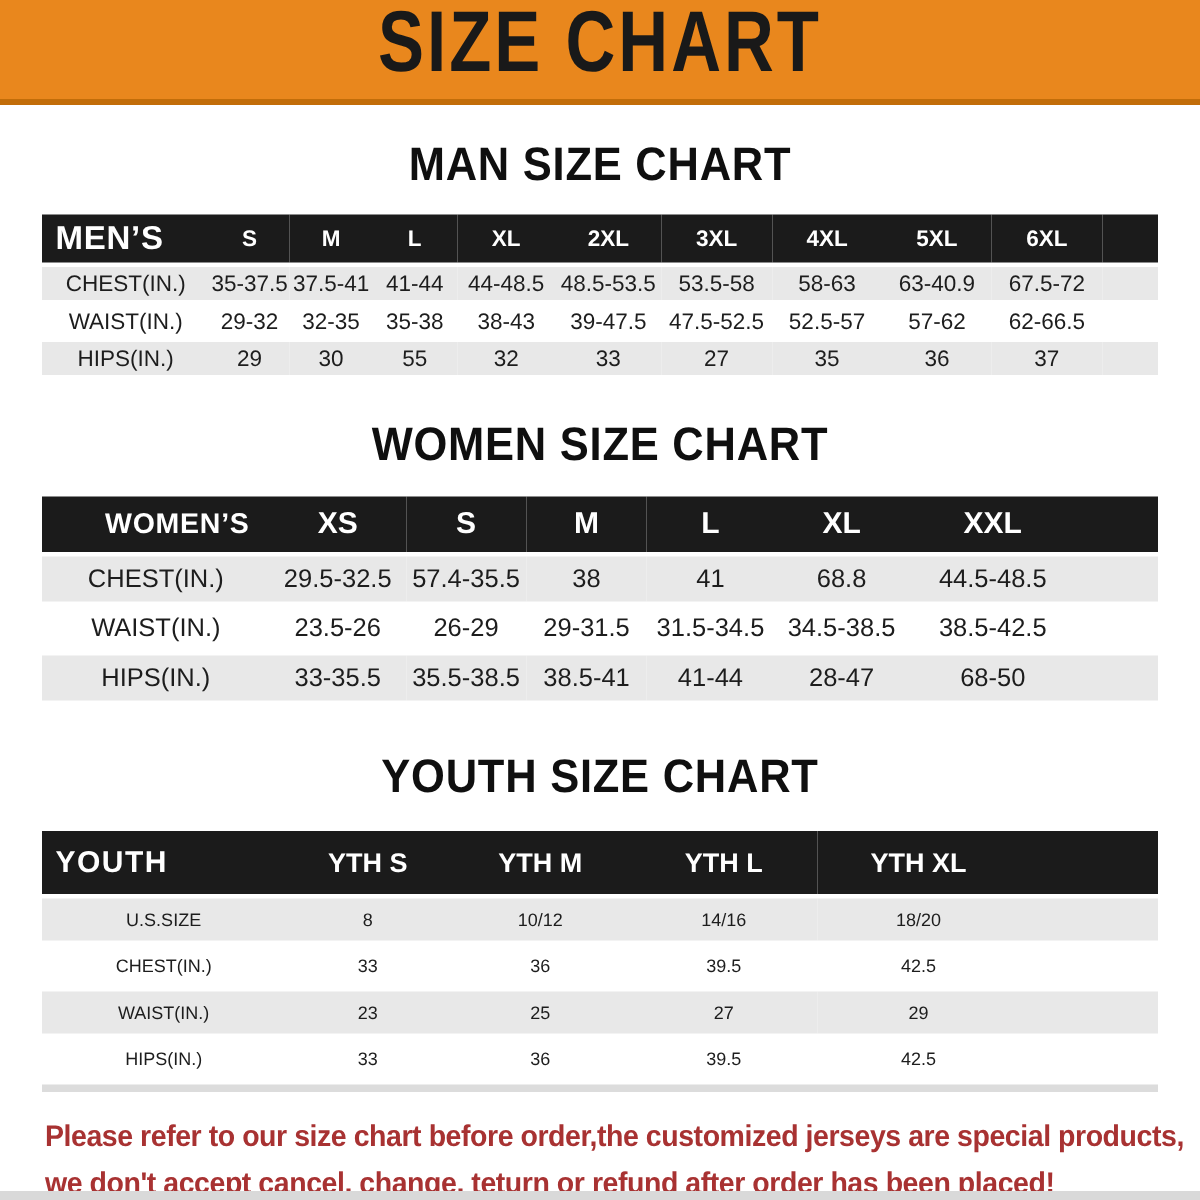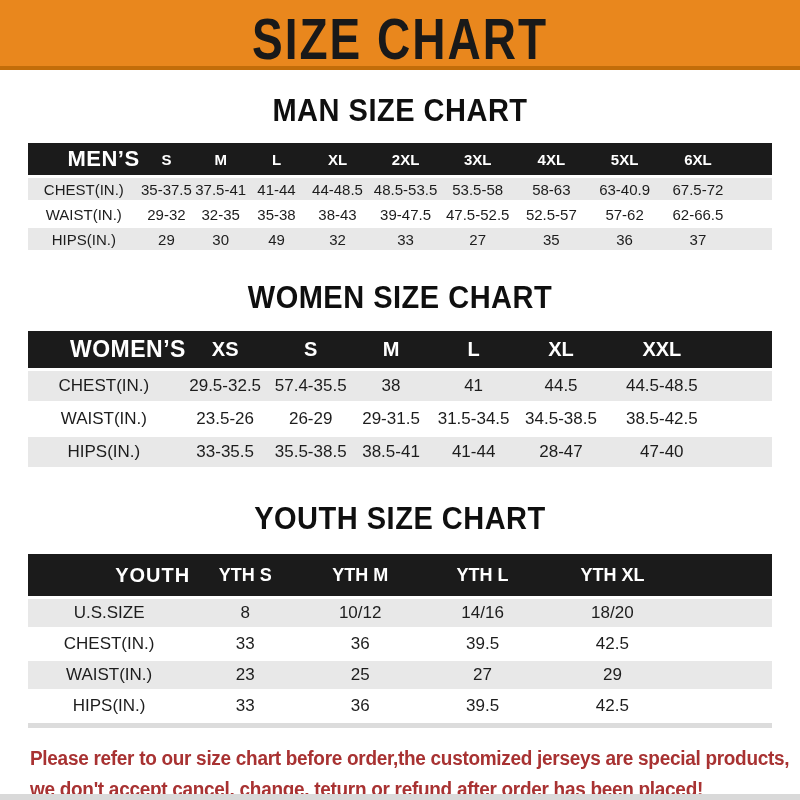--- a/index.html
+++ b/index.html
@@ -5,21 +5,21 @@
   html,body{margin:0;padding:0;}
   body{
     width:800px;height:800px;background:#ffffff;overflow:hidden;
     font-family:"Liberation Sans", sans-serif;
   }
   .page{position:relative;width:800px;height:800px;background:#ffffff;}
 
   
   .banner{
     height:66px;background:#e9871d;border-bottom:4px solid #c26d09;
-    display:flex;align-items:flex-end;justify-content:center;
+    display:flex;align-items:flex-start;justify-content:center;
   }
   .banner h1{
     margin:0;font-size:46px;font-weight:800;color:#191919;
     letter-spacing:2px;transform:scaleY(1.25);
   }
 
   
   .section-heading{
     margin:24px 0 14px;height:32px;line-height:32px;
     text-align:center;font-size:29px;font-weight:800;color:#0f0f0f;
@@ -31,38 +31,38 @@
   
   .size-table{
     width:744px;margin:0 28px;table-layout:fixed;
     border-collapse:separate;border-spacing:0 3px;
   }
   .size-table thead th{
     background:#1b1b1b;color:#ffffff;font-weight:bold;
     text-align:center;padding:0;white-space:nowrap;
   }
   .size-table thead th.group-label{
-    text-align:right;padding-left:9px;letter-spacing:.5px;
+    text-align:left;padding-left:9px;letter-spacing:.5px;
   }
   .size-table tbody td{
     padding:0;text-align:center;color:#1d1d1d;background:#ffffff;white-space:nowrap;
   }
   .size-table tbody tr.gray td{background:#e8e8e8;}
 
   .men   thead th{height:32px;font-size:15px;}
   .men   thead th.group-label{font-size:22px;}
   .men   tbody td{height:22px;font-size:15px;}
 
   .women thead th{height:37px;font-size:20px;}
-  .women thead th.group-label{font-size:23px;padding-left:42px;}
+  .women thead th.group-label{font-size:19px;padding-left:42px;}
   .women tbody td{height:30px;font-size:17px;}
 
   .youth thead th{height:42px;font-size:18px;}
   .youth thead th.group-label{font-size:20px;letter-spacing:1px;}
-  .youth tbody td{height:28px;font-size:17px;}
+  .youth tbody td{height:28px;font-size:12px;}
   .youth{border-bottom:5px solid #dcdcdc;}
 
   
   .note{margin:14px 0 0 30px;}
   .note p{
     margin:0;font-size:19px;line-height:31px;color:#a83232;
     letter-spacing:-.3px;font-weight:bold;transform:scaleY(1.05);transform-origin:left top;
   }
 
   .bottom-strip{position:absolute;left:0;bottom:0;width:800px;height:6px;background:#d9d9d9;}
@@ -132,21 +132,21 @@
               <td class="cell">47.5-52.5</td>
               <td class="cell">52.5-57</td>
               <td class="cell">57-62</td>
               <td class="cell">62-66.5</td>
               <td class="cell"></td>
             </tr>
             <tr class="gray">
               <td class="row-label">HIPS(IN.)</td>
               <td class="cell">29</td>
               <td class="cell">30</td>
-              <td class="cell">49</td>
+              <td class="cell">55</td>
               <td class="cell">32</td>
               <td class="cell">33</td>
               <td class="cell">27</td>
               <td class="cell">35</td>
               <td class="cell">36</td>
               <td class="cell">37</td>
               <td class="cell"></td>
             </tr>
           </tbody>
         </table>
@@ -176,42 +176,42 @@
               <th class="col-spacer"></th>
             </tr>
           </thead>
           <tbody>
             <tr class="gray">
               <td class="row-label">CHEST(IN.)</td>
               <td class="cell">29.5-32.5</td>
               <td class="cell">57.4-35.5</td>
               <td class="cell">38</td>
               <td class="cell">41</td>
-              <td class="cell">44.5</td>
+              <td class="cell">68.8</td>
               <td class="cell">44.5-48.5</td>
               <td class="cell"></td>
             </tr>
             <tr class="">
               <td class="row-label">WAIST(IN.)</td>
               <td class="cell">23.5-26</td>
               <td class="cell">26-29</td>
               <td class="cell">29-31.5</td>
               <td class="cell">31.5-34.5</td>
               <td class="cell">34.5-38.5</td>
               <td class="cell">38.5-42.5</td>
               <td class="cell"></td>
             </tr>
             <tr class="gray">
               <td class="row-label">HIPS(IN.)</td>
               <td class="cell">33-35.5</td>
               <td class="cell">35.5-38.5</td>
               <td class="cell">38.5-41</td>
               <td class="cell">41-44</td>
               <td class="cell">28-47</td>
-              <td class="cell">47-40</td>
+              <td class="cell">68-50</td>
               <td class="cell"></td>
             </tr>
           </tbody>
         </table>
       </section>
       <section class="size-section sec-youth">
         <h2 class="section-heading">YOUTH SIZE CHART</h2>
         <table class="size-table youth">
           <colgroup>
             <col style="width:21.8%">

